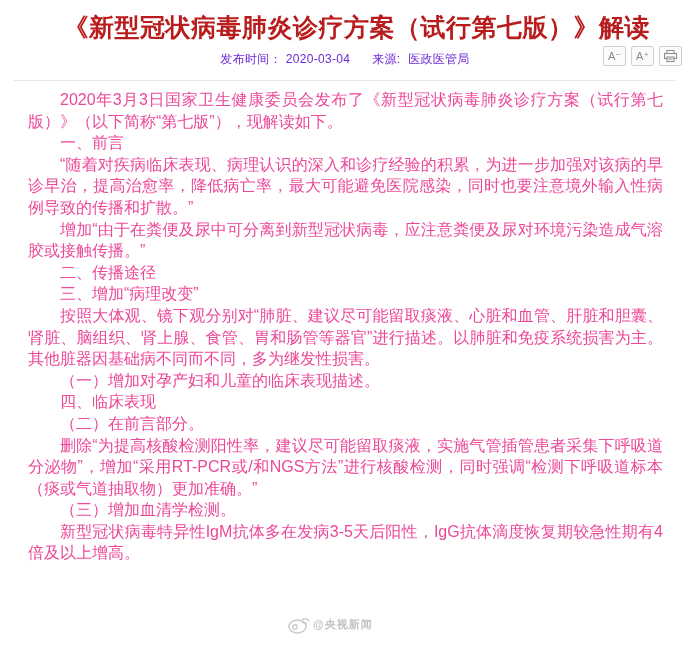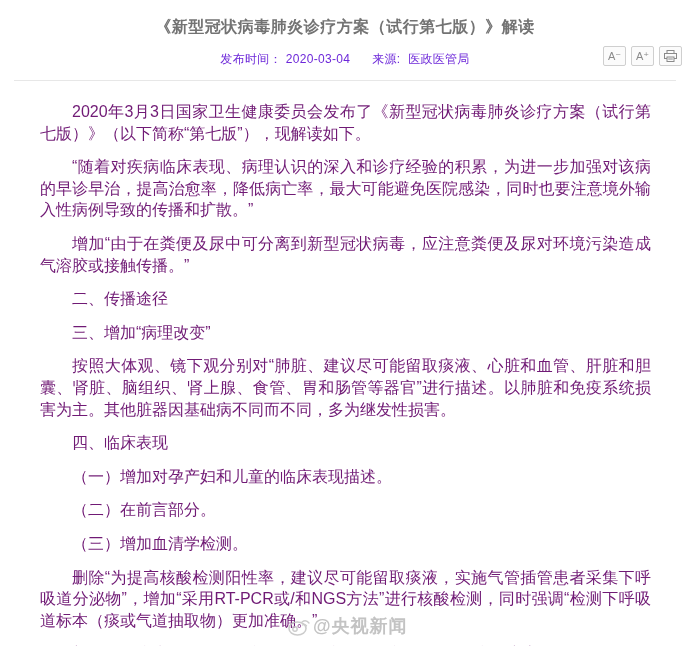--- a/index.html
+++ b/index.html
@@ -6,24 +6,24 @@
   body{
     width:690px;height:646px;
     background:#ffffff;
     font-family:"Liberation Sans","DejaVu Sans",sans-serif;
     color:#3e3e3e;
     overflow:hidden;
     position:relative;
   }
   .header{position:relative;padding-top:14px;}
   .page-title{
-    text-align:center;
-    font-size:16px;
+    text-align:right;
+    font-size:25px;
     font-weight:700;
-    color:#737373;
+    color:#b91c1c;
     letter-spacing:.5px;
     margin:0 40px;
     line-height:26px;
   }
   .meta-row{
     margin-top:11px;
     text-align:center;
     font-size:12px;
     color:#6d28d9;
     letter-spacing:.3px;
@@ -54,30 +54,30 @@
     border-top:1px solid #e7e7e7;
     margin:12px 14px 0 14px;
   }
   .article{
     padding:8px 27px 0 28px;
     font-size:16px;
     line-height:21.6px;
     text-align:justify;
   }
   .article p{
-    margin:12px;
+    margin:0;
     text-indent:2em;
-    color:#701a75;
+    color:#ec4899;
   }
   .watermark{
     position:absolute;
     left:288px;top:614px;
     display:flex;align-items:center;gap:3px;
     color:#c3c3c3;
-    font-size:18px;
+    font-size:11px;
     font-weight:700;
     letter-spacing:1px;
     pointer-events:none;
   }
   .watermark svg{display:block;opacity:.85;}
 </style>
 </head>
 <body>
 
 <div class="header">
@@ -98,30 +98,31 @@
         </svg>
       </span>
     </button>
   </div>
 </div>
 
 <hr class="divider">
 
 <div class="article">
     <p>2020年3月3日国家卫生健康委员会发布了《新型冠状病毒肺炎诊疗方案（试行第七版）》（以下简称“第七版”），现解读如下。</p>
+    <p>一、前言</p>
     <p>“随着对疾病临床表现、病理认识的深入和诊疗经验的积累，为进一步加强对该病的早诊早治，提高治愈率，降低病亡率，最大可能避免医院感染，同时也要注意境外输入性病例导致的传播和扩散。”</p>
     <p>增加“由于在粪便及尿中可分离到新型冠状病毒，应注意粪便及尿对环境污染造成气溶胶或接触传播。”</p>
     <p>二、传播途径</p>
     <p>三、增加“病理改变”</p>
     <p>按照大体观、镜下观分别对“肺脏、建议尽可能留取痰液、心脏和血管、肝脏和胆囊、肾脏、脑组织、肾上腺、食管、胃和肠管等器官”进行描述。以肺脏和免疫系统损害为主。其他脏器因基础病不同而不同，多为继发性损害。</p>
+    <p>（一）增加对孕产妇和儿童的临床表现描述。</p>
     <p>四、临床表现</p>
-    <p>（一）增加对孕产妇和儿童的临床表现描述。</p>
     <p>（二）在前言部分。</p>
+    <p>删除“为提高核酸检测阳性率，建议尽可能留取痰液，实施气管插管患者采集下呼吸道分泌物”，增加“采用RT-PCR或/和NGS方法”进行核酸检测，同时强调“检测下呼吸道标本（痰或气道抽取物）更加准确。”</p>
     <p>（三）增加血清学检测。</p>
-    <p>删除“为提高核酸检测阳性率，建议尽可能留取痰液，实施气管插管患者采集下呼吸道分泌物”，增加“采用RT-PCR或/和NGS方法”进行核酸检测，同时强调“检测下呼吸道标本（痰或气道抽取物）更加准确。”</p>
     <p>新型冠状病毒特异性IgM抗体多在发病3-5天后阳性，IgG抗体滴度恢复期较急性期有4倍及以上增高。</p>
   </div>
 
 <div class="watermark">
   <span>
     <svg width="22" height="20" viewBox="0 0 22 20">
       <ellipse cx="9.5" cy="12.5" rx="8.5" ry="6.5" fill="none" stroke="#c3c3c3" stroke-width="1.6"></ellipse>
       <circle cx="7" cy="13" r="2.2" fill="none" stroke="#c3c3c3" stroke-width="1.4"></circle>
       <path d="M14 6 q4 -3 7 1" fill="none" stroke="#c3c3c3" stroke-width="1.4" stroke-linecap="round"></path>
       <path d="M14.5 9 q2.5 -1.5 4 0.8" fill="none" stroke="#c3c3c3" stroke-width="1.3" stroke-linecap="round"></path>

